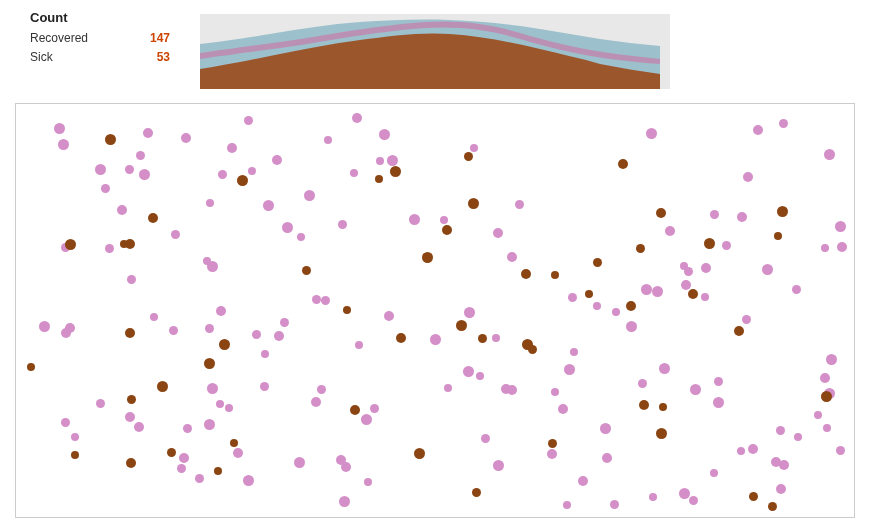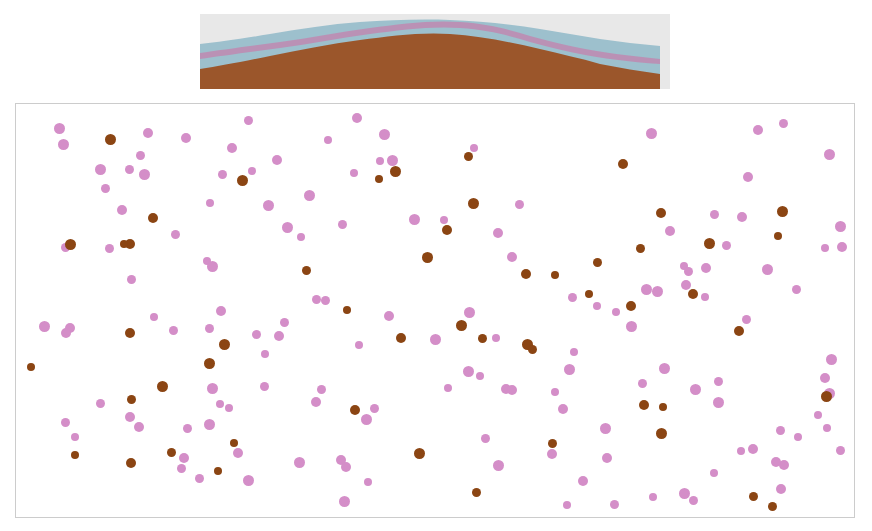--- a/index.html
+++ b/index.html
@@ -77,22 +77,31 @@
       position: absolute;
       border-radius: 50%;
     }
   </style>
 </head>
 <body>
 <div id="app">
 
   <div id="top-section">
     <div id="legend">
+      <div id="legend-title">Count</div>
       <div id="legend-rows">
 
+      <div class="legend-row">
+            <span class="legend-label">Recovered</span>
+            <span class="legend-value val-recovered">147</span>
+          </div>
+          <div class="legend-row">
+            <span class="legend-label">Sick</span>
+            <span class="legend-value val-sick">53</span>
+          </div>
         </div>
     </div>
     <div id="chart-container">
       <div id="chart-title"></div>
       <svg id="area-chart" viewBox="0 0 470 75" preserveAspectRatio="none">
 
         <rect x="0" y="0" width="470" height="75" fill="#e8e8e8"></rect>
 
         <path d="M0,75 L0,30 C20,28 40,25 70,20 C100,15 130,10 160,8 C190,6 220,5 250,6 C280,7 310,10 340,15 C360,18 380,22 400,25 C420,28 440,30 460,32 L460,75 Z" fill="#8fb8c8" opacity="0.85"></path>
 

